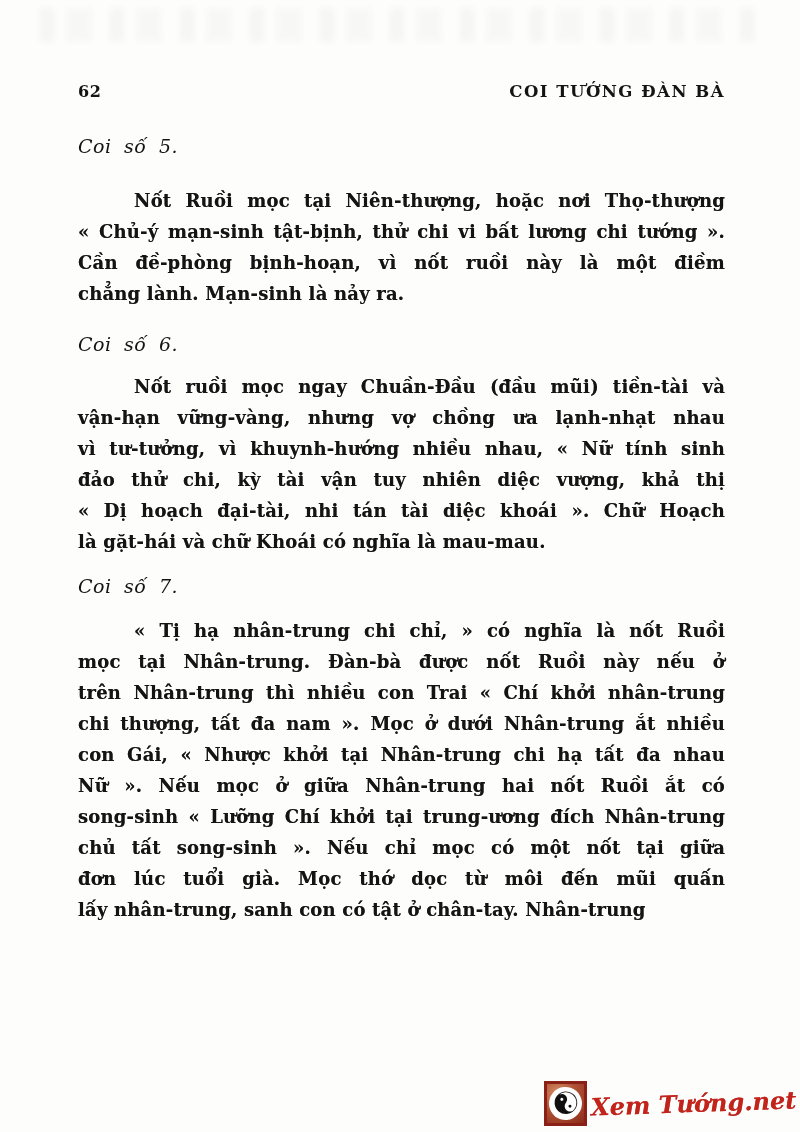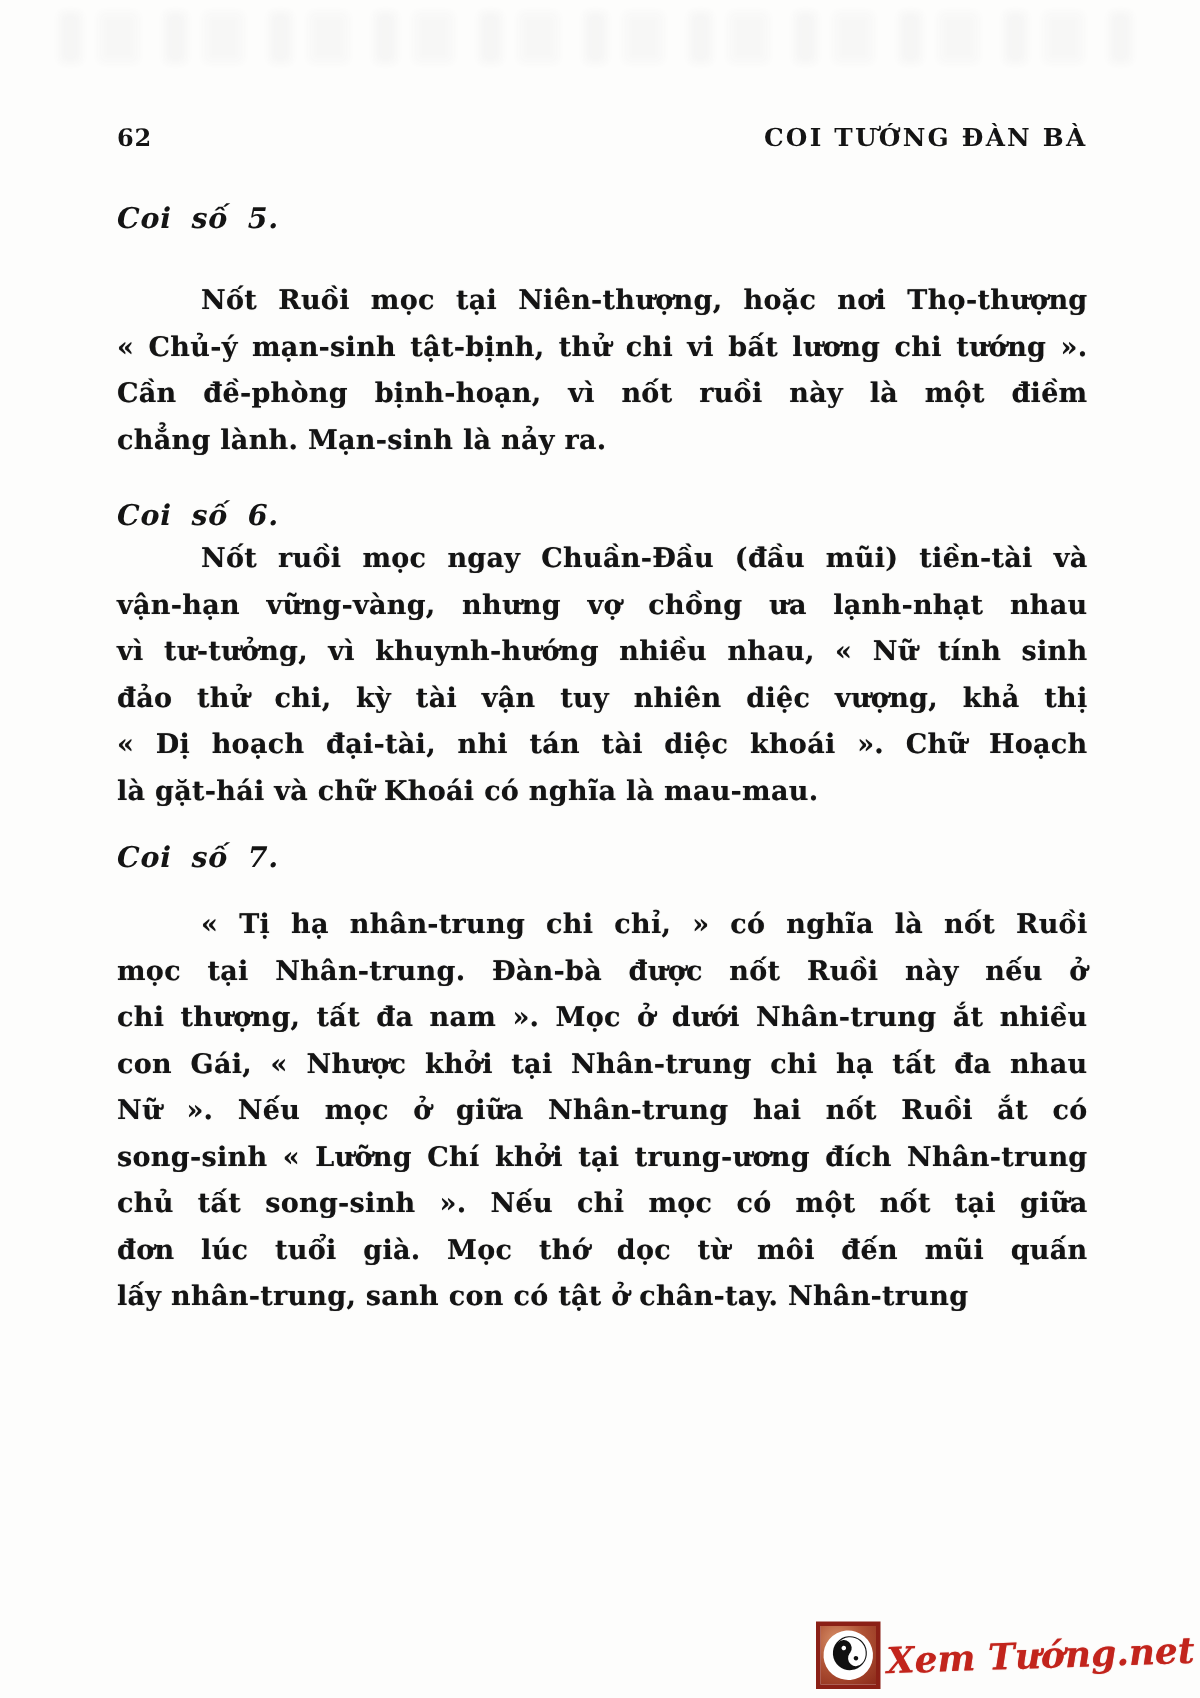--- a/index.html
+++ b/index.html
@@ -26,31 +26,31 @@
     opacity: .45;
     pointer-events: none;
   }
   .header-row {
     display: flex; justify-content: space-between; align-items: baseline;
     font-weight: 700;
   }
   .page-number { font-size: 16px; letter-spacing: .5px; }
   .running-title { font-size: 16.5px; letter-spacing: 1.5px; }
   .section-heading {
-    font-style: italic; font-weight: 700;
+    font-style: italic; font-weight: 400;
     font-size: 19px; letter-spacing: .5px;
     word-spacing: 6px;
     line-height: 26px;
   }
   .h-5 { margin-top: 32px; }
   .h-6 { margin-top: 22px; }
   .h-7 { margin-top: 16px; }
   .para { font-weight: 700; font-size: 18px; }
   .p-5 { margin-top: 26px; }
-  .p-6 { }
+  .p-6 { margin-top: 14px; }
   .p-7 { margin-top: 16px; }
   .para .line {
     line-height: 31px;
     text-align: justify;
     text-align-last: justify;
     letter-spacing: .2px;
     text-shadow: 0 0 .5px rgba(10,10,10,.55);
     white-space: normal;
   }
   .para .line:first-child { text-indent: 56px; }
@@ -112,20 +112,21 @@
       <div class="line">vì tư-tưởng, vì khuynh-hướng nhiều nhau, « Nữ tính sinh</div>
       <div class="line">đảo thử chi, kỳ tài vận tuy nhiên diệc vượng, khả thị</div>
       <div class="line">« Dị hoạch đại-tài, nhi tán tài diệc khoái ». Chữ Hoạch</div>
       <div class="line">là gặt-hái và chữ Khoái có nghĩa là mau-mau.</div>
     </div>
 
   <div class="section-heading h-7">Coi số 7.</div>
   <div class="para p-7">
       <div class="line">« Tị hạ nhân-trung chi chỉ, » có nghĩa là nốt Ruồi</div>
       <div class="line">mọc tại Nhân-trung. Đàn-bà được nốt Ruồi này nếu ở</div>
+      <div class="line">trên Nhân-trung thì nhiều con Trai « Chí khởi nhân-trung</div>
       <div class="line">chi thượng, tất đa nam ». Mọc ở dưới Nhân-trung ắt nhiều</div>
       <div class="line">con Gái, « Nhược khởi tại Nhân-trung chi hạ tất đa nhau</div>
       <div class="line">Nữ ». Nếu mọc ở giữa Nhân-trung hai nốt Ruồi ắt có</div>
       <div class="line">song-sinh « Lưỡng Chí khởi tại trung-ương đích Nhân-trung</div>
       <div class="line">chủ tất song-sinh ». Nếu chỉ mọc có một nốt tại giữa</div>
       <div class="line">đơn lúc tuổi già. Mọc thớ dọc từ môi đến mũi quấn</div>
       <div class="line">lấy nhân-trung, sanh con có tật ở chân-tay. Nhân-trung</div>
     </div>
 
   <div class="watermark">

